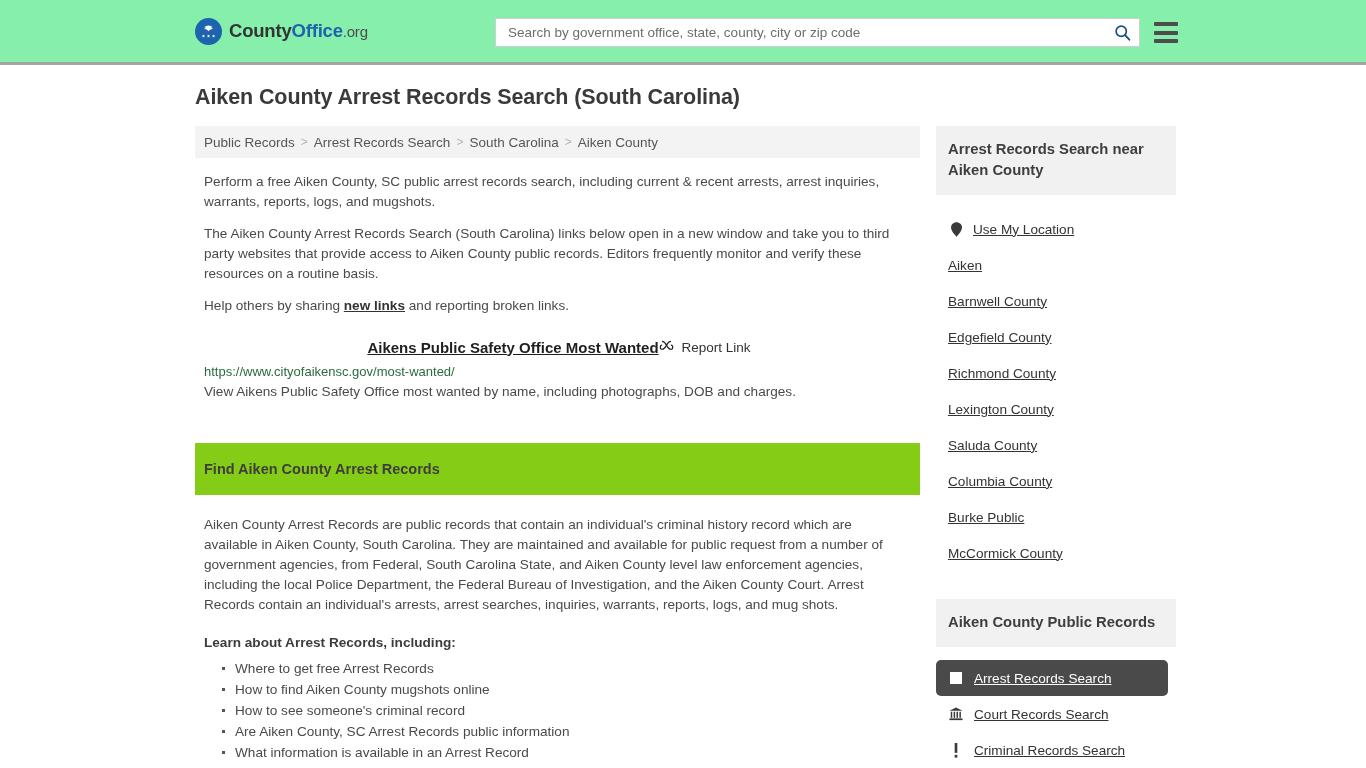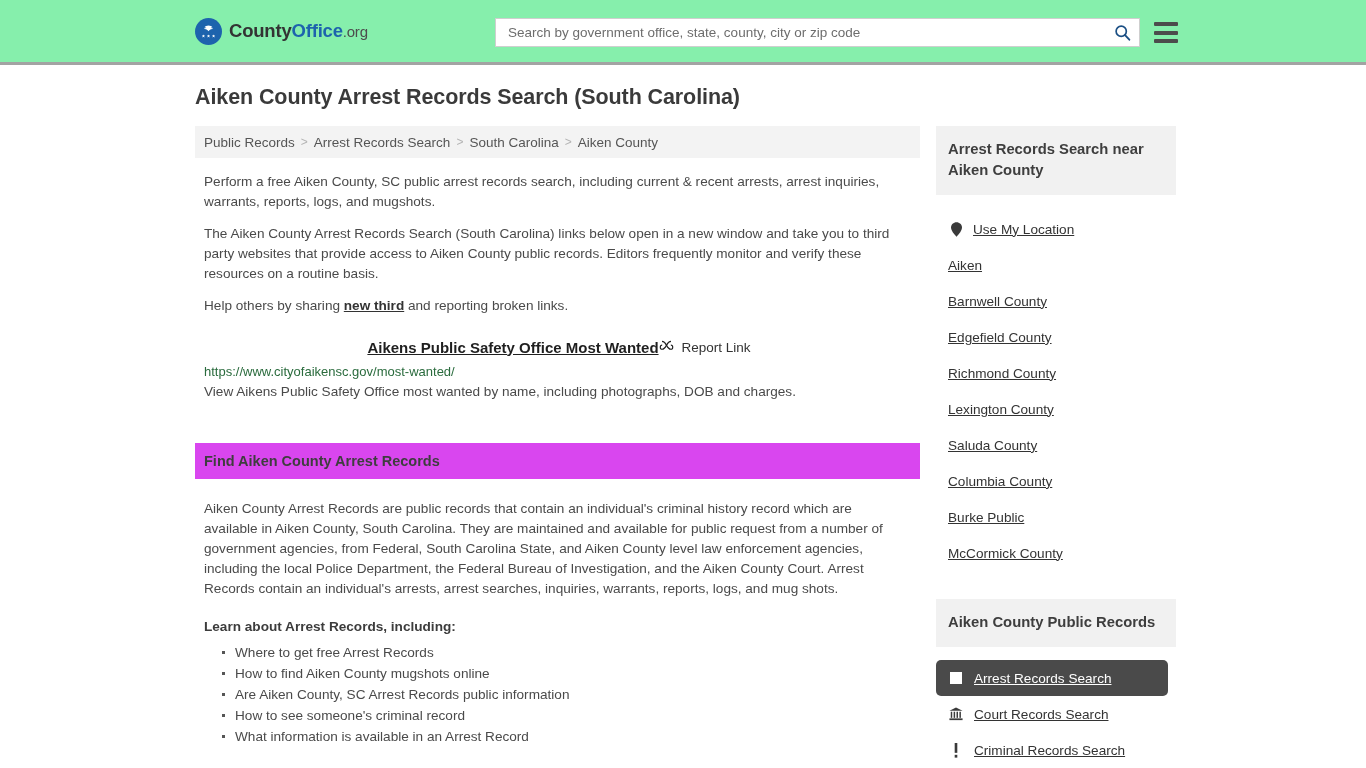--- a/index.html
+++ b/index.html
@@ -172,22 +172,22 @@
   }
   .result-desc {
     font-size: 13.6px;
     color: #4a4a4a;
     margin-top: 3px;
     line-height: 19px;
   }
 
   
   .section-header {
-    background: #d946ef;
-    height: 36px;
+    background: #84cc16;
+    height: 52px;
     display: flex;
     align-items: center;
     padding: 0 9px;
     font-size: 14.5px;
     font-weight: bold;
     color: #3e3e3e;
     margin-top: 42px;
   }
   .section-body {
     font-size: 13.6px;
@@ -314,21 +314,21 @@
         <span class="sep">&gt;</span>
         <a href="#">Arrest Records Search</a>
         <span class="sep">&gt;</span>
         <a href="#">South Carolina</a>
         <span class="sep">&gt;</span>
         <span class="current">Aiken County</span>
       </div>
 
       <p class="para">Perform a free Aiken County, SC public arrest records search, including current &amp; recent arrests, arrest inquiries, warrants, reports, logs, and mugshots.</p>
       <p class="para">The Aiken County Arrest Records Search (South Carolina) links below open in a new window and take you to third party websites that provide access to Aiken County public records. Editors frequently monitor and verify these resources on a routine basis.</p>
-      <p class="para"><span>Help others by sharing </span><a href="#">new third</a><span> and reporting broken links.</span></p>
+      <p class="para"><span>Help others by sharing </span><a href="#">new links</a><span> and reporting broken links.</span></p>
 
       <div class="result">
         <div class="result-head">
           <a href="#" class="result-title">Aikens Public Safety Office Most Wanted</a>
           <div class="report-link">
             <span>
               <svg width="15" height="15" viewBox="0 0 20 20" aria-hidden="true">
                 <path d="M4 4.5 C7 4.5 8.6 7 9.9 9.5 C11.2 12 12.8 15 15.8 15 C17.4 15 18.3 13.7 18.3 12.2 C18.3 10.7 17.3 9.5 15.8 9.5" fill="none" stroke="#1f1f1f" stroke-width="1.5"></path>
                 <path d="M16 4.5 C13 4.5 11.4 7 10.1 9.5 C8.8 12 7.2 15 4.2 15 C2.6 15 1.7 13.7 1.7 12.2 C1.7 10.7 2.7 9.5 4.2 9.5" fill="none" stroke="#1f1f1f" stroke-width="1.5"></path>
               </svg>
@@ -340,22 +340,22 @@
         <div class="result-desc">View Aikens Public Safety Office most wanted by name, including photographs, DOB and charges.</div>
       </div>
 
       <div class="section-header">Find Aiken County Arrest Records</div>
       <div class="section-body">Aiken County Arrest Records are public records that contain an individual's criminal history record which are available in Aiken County, South Carolina. They are maintained and available for public request from a number of government agencies, from Federal, South Carolina State, and Aiken County level law enforcement agencies, including the local Police Department, the Federal Bureau of Investigation, and the Aiken County Court. Arrest Records contain an individual's arrests, arrest searches, inquiries, warrants, reports, logs, and mug shots.</div>
 
       <div class="learn-head">Learn about Arrest Records, including:</div>
       <ul class="learn-list">
         <li>Where to get free Arrest Records</li>
         <li>How to find Aiken County mugshots online</li>
+        <li>How to see someone's criminal record</li>
         <li>Are Aiken County, SC Arrest Records public information</li>
-        <li>How to see someone's criminal record</li>
         <li>What information is available in an Arrest Record</li>
       </ul>
     </div>
 
     <div class="side-col">
 
       <div class="side-card-head">Arrest Records Search near Aiken County</div>
 
       <div class="side-links">
         <a href="#" class="side-link">

